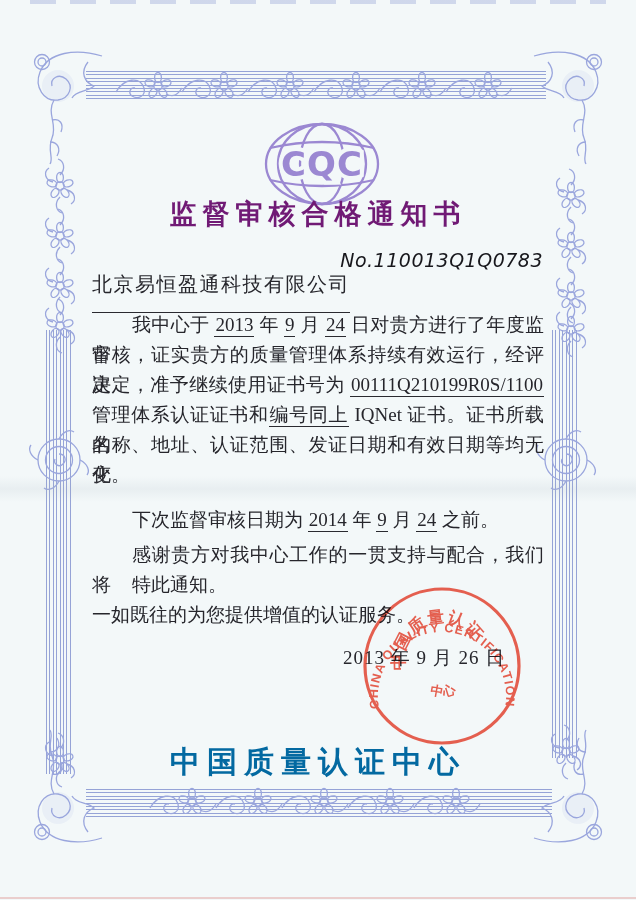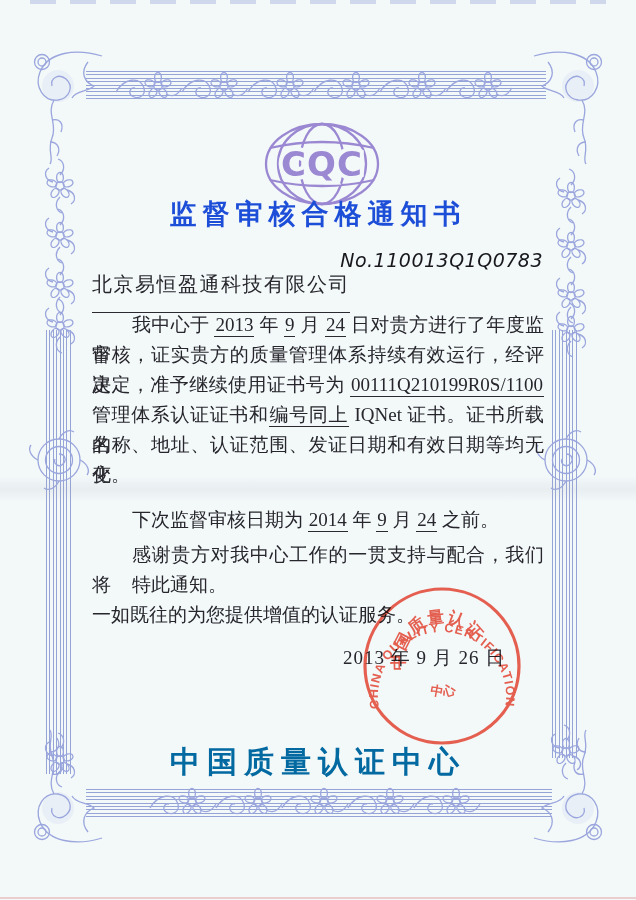--- a/index.html
+++ b/index.html
@@ -22,21 +22,21 @@
   #ornaments{left:0;top:0;width:636px;height:900px;pointer-events:none;}
   #ornaments path, #ornaments circle, #ornaments ellipse{fill:none;stroke:#9aa6dd;stroke-width:1.3;}
   #ornaments .blob{fill:rgba(165,178,228,.12);stroke:none;}
   
   #cqc-logo{left:260px;top:118px;}
   #cqc-logo .wire{fill:none;stroke:#9b88d2;stroke-width:2.3;}
   #cqc-logo text{font-family:"DejaVu Sans","Liberation Sans",sans-serif;font-weight:bold;
     font-size:34px;letter-spacing:1px;fill:#9b88d2;stroke:#f3f8f9;stroke-width:8px;paint-order:stroke;text-anchor:middle;}
   
   #title{left:0;right:0;top:196px;text-align:center;font-size:27px;font-weight:700;
-    letter-spacing:6px;color:#1d4ed8;}
+    letter-spacing:6px;color:#701a75;}
   #notice-no{right:93px;top:249px;font-family:"DejaVu Sans","Liberation Sans",sans-serif;
     font-size:19px;letter-spacing:.5px;color:#17171c;font-style:italic;}
   #company{left:92px;top:271px;font-size:20px;letter-spacing:1.5px;}
   #company span{border-bottom:1.5px solid #2a2a30;padding-bottom:17px;}
   #body-block{left:92px;top:310px;width:452px;font-size:19px;}
   .bline{height:30px;line-height:30px;white-space:nowrap;}
   .just{white-space:normal;text-align:justify;text-align-last:justify;}
   .ind{text-indent:40px;}
   .u{border-bottom:1.5px solid #2a2a30;padding:0 1px 1px 1px;text-align:center;}
   #p2{margin-top:15px;}

